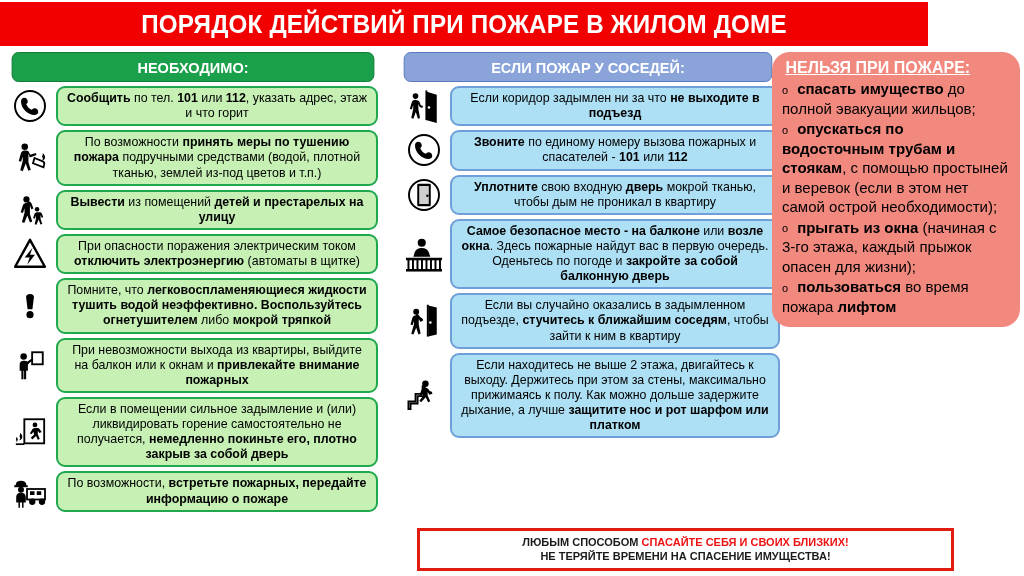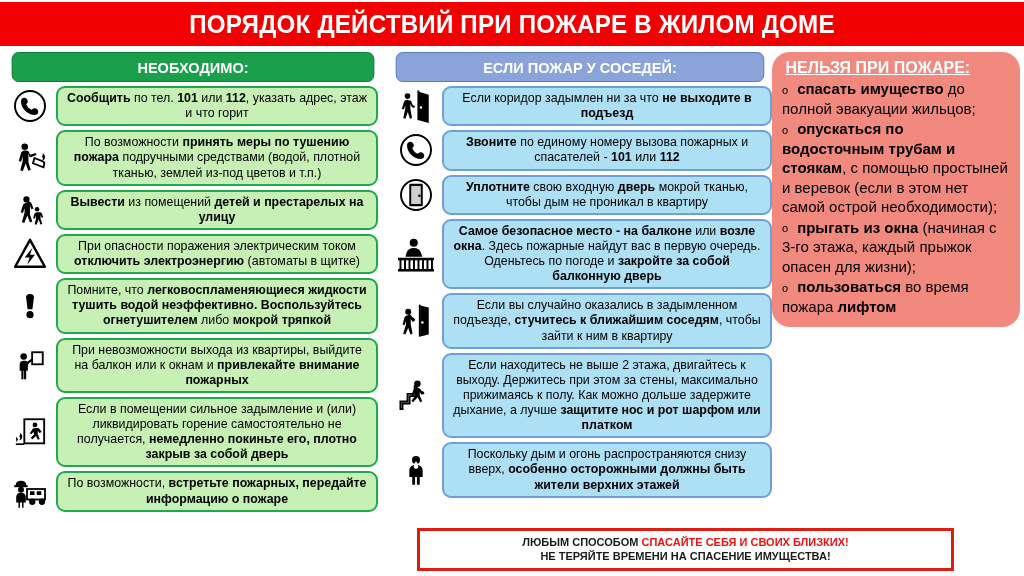--- a/index.html
+++ b/index.html
@@ -14,21 +14,21 @@
     overflow: hidden;
     font-family: "Liberation Sans", "DejaVu Sans", sans-serif;
     color: #000000;
   }
 
   
   .title-banner {
     position: absolute;
     left: 0;
     top: 2px;
-    width: 1024px;
+    width: 928px;
     height: 44px;
     background: #f20000;
     display: flex;
     align-items: center;
     justify-content: center;
   }
   .title-banner .title-text {
     color: #ffffff;
     font-weight: bold;
     font-size: 26px;
@@ -36,21 +36,21 @@
     transform: scaleX(0.93);
     white-space: nowrap;
   }
 
   
   .col {
     position: absolute;
     top: 52px;
   }
   .col-left  { left: 4px;   width: 374px; }
-  .col-mid   { left: 390px; width: 382px; }
+  .col-mid   { left: 398px; width: 382px; }
   .col-right { left: 772px; width: 228px; }
 
   
   .sec-head {
     box-sizing: border-box;
     height: 30px;
     border-radius: 7px;
     display: flex;
     align-items: center;
     justify-content: center;
@@ -330,30 +330,20 @@
       <div class="row">
         <div class="icon-cell">
           <svg width="34" height="36" viewBox="0 0 48 48" fill="#000">
             <circle cx="26" cy="8" r="4.6"></circle>
             <path d="M26 13.6c-3.2 0-5 1.8-6 4.4l-2.6 6.4 2.8 1.2 2.2-5.2v5.2l-5 6.4 2.6 2.2 6.4-7 3.4 7.2 3-1.6-3.6-8.2v-4.8l2.4 4 4.4-1.4-1-3-3-1-2-2.8c-1.2-1.6-2.4-2-4-2z"></path>
             <path d="M2 44V33h10V22.5h10V12h3v13.5H15V36H5v8H2z" fill="none" stroke="#000" stroke-width="2.6"></path>
           </svg>
         </div>
         <div class="bubble blue">Если находитесь не выше 2 этажа, двигайтесь к выходу. Держитесь при этом за стены, максимально прижимаясь к полу. Как можно дольше задержите дыхание, а лучше <b>защитите нос и рот шарфом или платком</b></div>
       </div>
-      <div class="row">
-        <div class="icon-cell">
-          <svg width="32" height="38" viewBox="0 0 48 48" fill="#000">
-            <circle cx="24" cy="9" r="6"></circle>
-            <path d="M24 16c-6.2 0-10 3.2-10 9v9.6h4.4V46h4.2V34.6h2.8V46h4.2V34.6H34V25c0-5.8-3.8-9-10-9z"></path>
-            <path d="M24 11c-2 2.6-3.4 5-3.4 7.6 0 2 1.4 3.6 3.4 3.6s3.4-1.6 3.4-3.6c0-2.6-1.4-5-3.4-7.6z" fill="#fff"></path>
-          </svg>
-        </div>
-        <div class="bubble blue">Поскольку дым и огонь распространяются снизу вверх, <b>особенно осторожными должны быть жители верхних этажей</b></div>
-      </div>
     </div>
 </div>
 
 <div class="col col-right">
   <div class="danger-panel">
     <div class="danger-title">НЕЛЬЗЯ ПРИ ПОЖАРЕ:</div>
     <div id="right-items">
         <div class="danger-item"><span class="bullet">o</span><b>спасать имущество</b> до полной эвакуации жильцов;</div>
         <div class="danger-item"><span class="bullet">o</span><b>опускаться по водосточным трубам и стоякам</b>, с помощью простыней и веревок (если в этом нет самой острой необходимости);</div>
         <div class="danger-item"><span class="bullet">o</span><b>прыгать из окна</b> (начиная с 3-го этажа, каждый прыжок опасен для жизни);</div>

